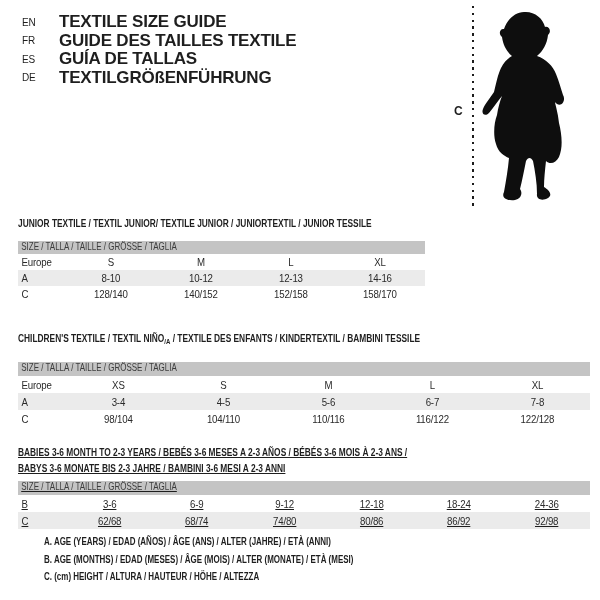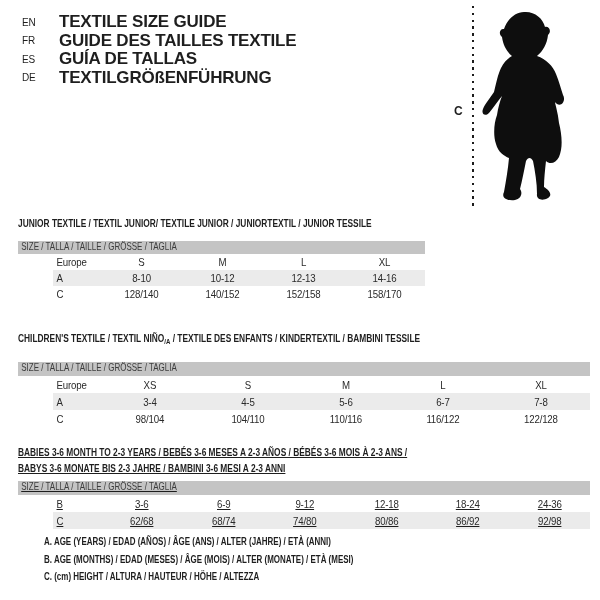--- a/index.html
+++ b/index.html
@@ -29,21 +29,21 @@
   .sec2 .sec-title{margin-bottom:14px;}
   .sec3 .sec-title{line-height:16px;margin-bottom:5px;}
   .sub{font-size:8px;vertical-align:-2px;}
 
   
   .bar{background:#c4c4c4;display:flex;align-items:flex-start;}
   .t1 .bar{height:13px;}
   .t2 .bar,.t3 .bar{height:14px;}
   .bar-text{font-size:10px;color:#3c3c3c;padding-left:4px;white-space:nowrap;
             transform:scaleX(0.8);transform-origin:left center;}
-  .trow{display:flex;align-items:center;margin-left:35px;}
+  .trow{display:flex;align-items:center;}
   .t1 .trow{height:16px;}
   .t2 .trow,.t3 .trow{height:17px;}
   .trow.shaded{background:#ebebeb;}
   .tlabel{width:48px;box-sizing:border-box;padding-left:4px;font-size:11px;color:#2a2a2a;
           letter-spacing:-0.2px;transform:scaleX(0.88);transform-origin:left center;}
   .tcell{flex:1;text-align:center;font-size:11px;color:#2a2a2a;letter-spacing:-0.2px;
          transform:scaleX(0.88);}
 
   
   .notes{position:absolute;left:18px;top:533px;margin-left:26px;}

